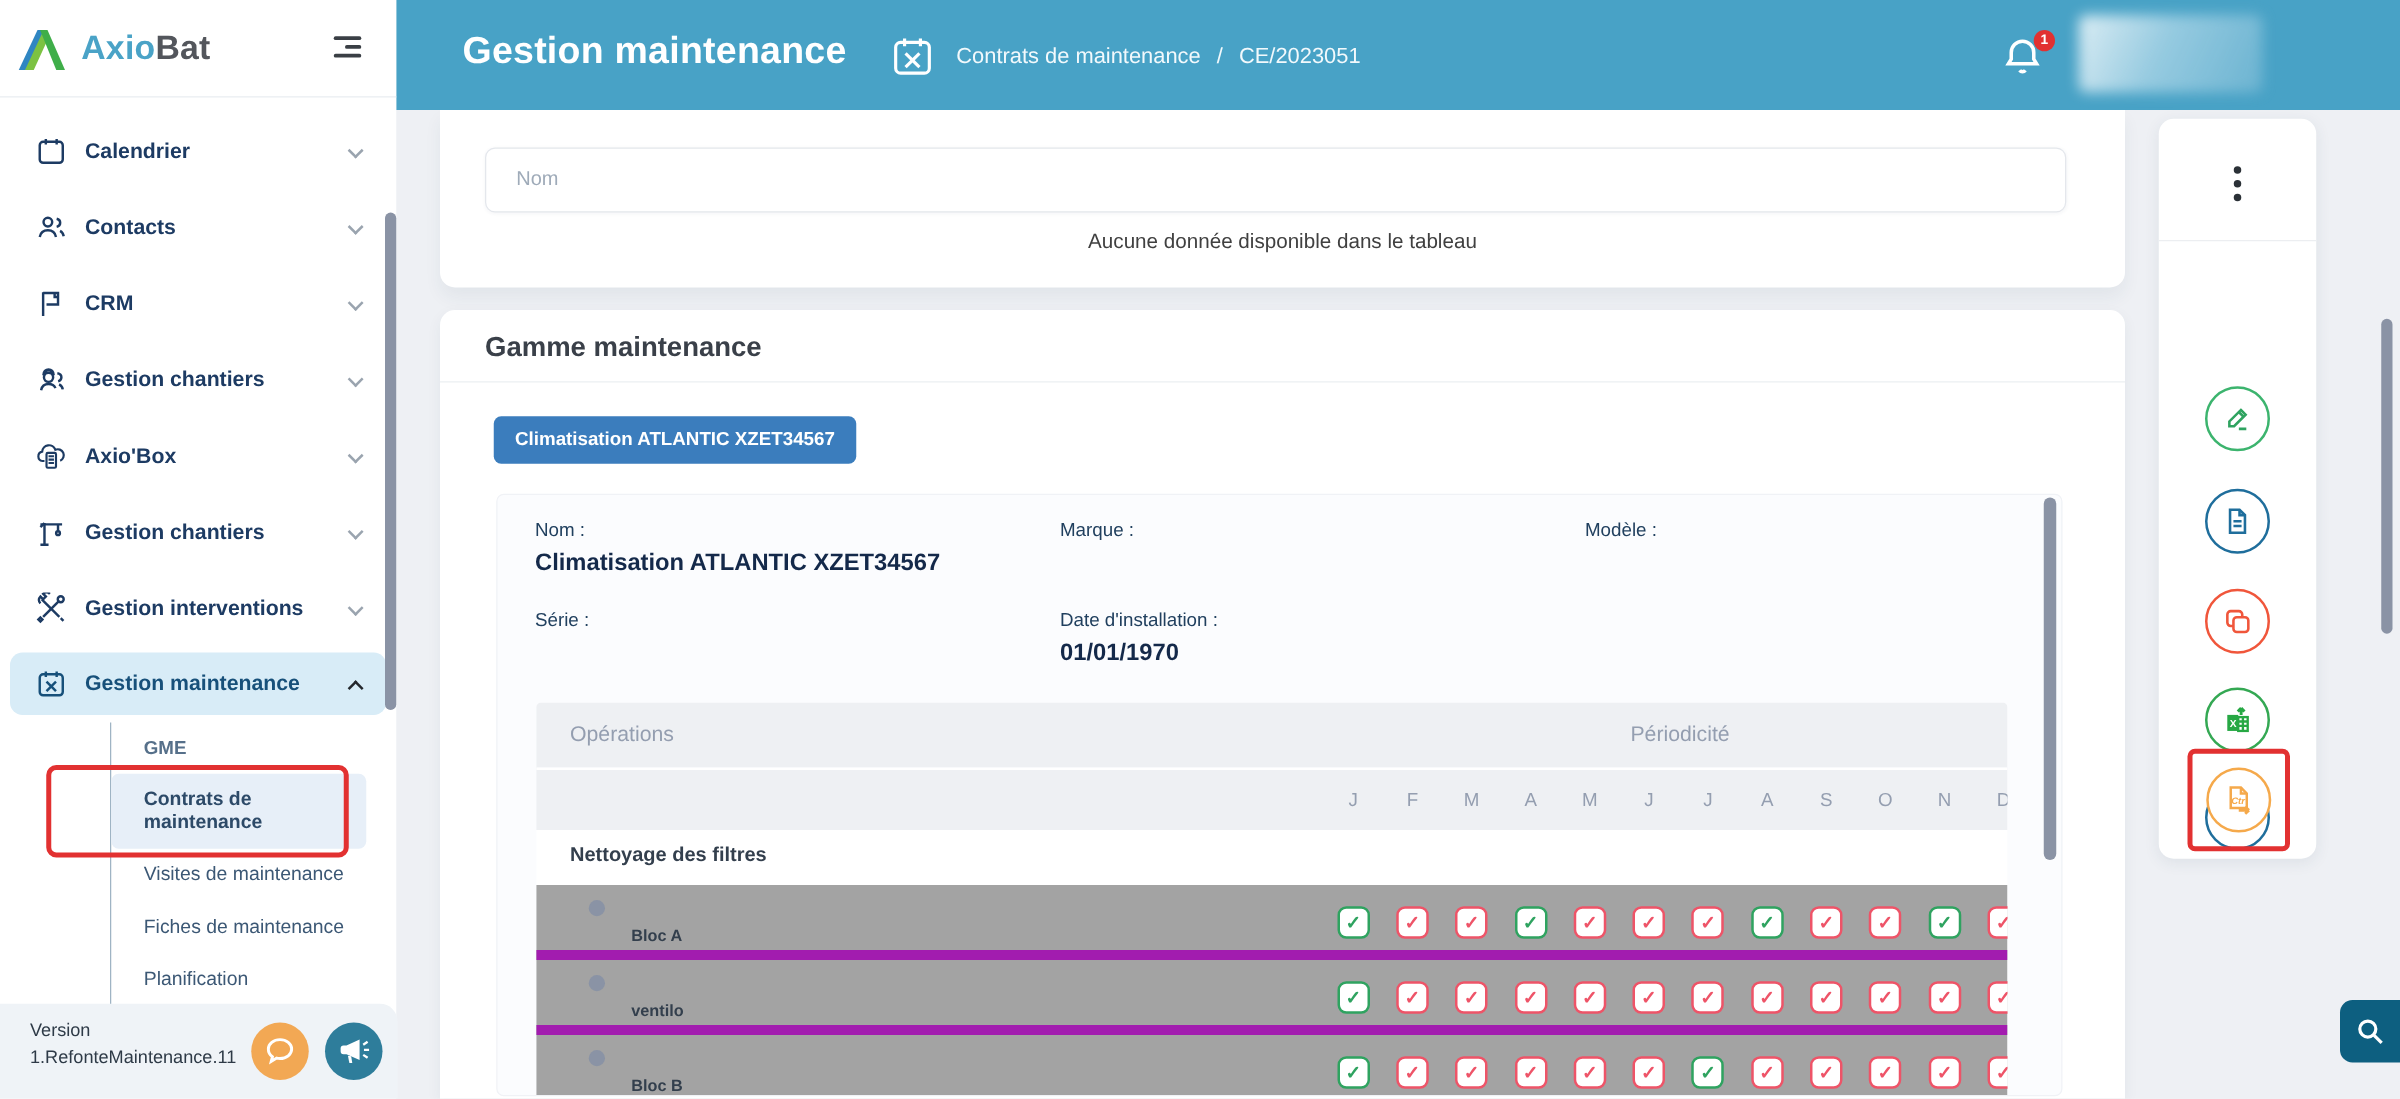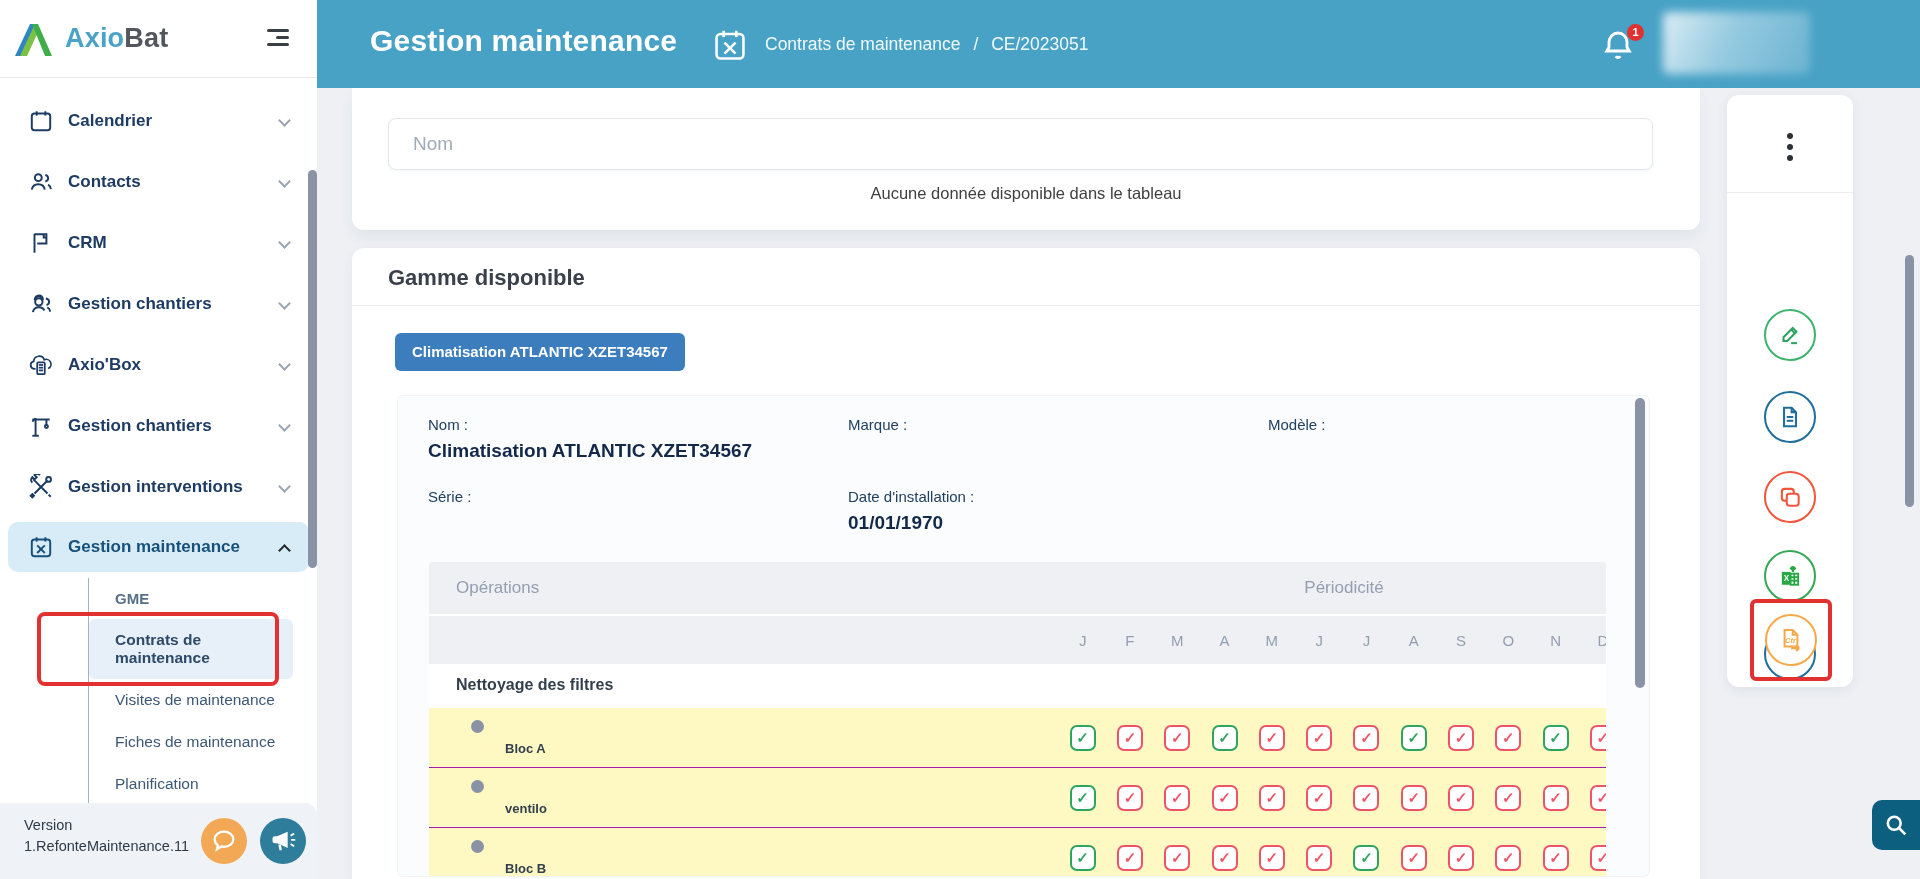--- a/index.html
+++ b/index.html
@@ -50,21 +50,21 @@
   .crumbs { position:absolute; left:448px; top:34px; font-size:17.5px; color:#f2f9fc; }
   .crumbs span { margin-right:8px; }
   .bell-wrap { position:absolute; left:1283px; top:26px; width:44px; height:40px; cursor:pointer; }
   .bell-badge { position:absolute; right:0px; top:-2px; min-width:17px; height:17px; background:#e23131; border-radius:9px; color:#fff; font-size:11px; font-weight:700; text-align:center; line-height:17px; padding:0 3px; }
   .user-blur { position:absolute; left:1346px; top:12px; width:147px; height:62px; border-radius:6px;
     background:linear-gradient(115deg, rgba(255,255,255,.8), rgba(214,236,246,.55) 45%, rgba(150,200,222,.45));
     filter:blur(5px); cursor:pointer; }
 
   
   .card1 { position:absolute; left:352px; top:88px; width:1348px; height:142px; background:#fff; border-radius:0 0 12px 12px; box-shadow:0 8px 14px rgba(40,60,90,.06); z-index:2; }
-  .name-input { position:absolute; left:36px; top:30px; width:1265px; height:52px; border:1px solid #e4e7ec; border-radius:8px; background:#fff; box-shadow:0 1px 3px rgba(40,60,90,.05); font-size:19px; color:#33404e; padding:0 24px; outline:none; }
+  .name-input { position:absolute; left:36px; top:30px; width:1265px; height:52px; border:1px solid #e4e7ec; border-radius:8px; background:#fff; box-shadow:0 1px 3px rgba(40,60,90,.05); font-size:16px; color:#33404e; padding:0 24px; outline:none; }
   .name-input::placeholder { color:#9fabb9; }
   .empty-text { position:absolute; left:0; top:96px; width:100%; text-align:center; font-size:16.5px; color:#404040; }
 
   .card2 { position:absolute; left:352px; top:248px; width:1348px; height:631px; background:#fff; border-radius:12px 12px 0 0; box-shadow:0 4px 12px rgba(40,60,90,.06); z-index:2; }
   .sec-title { position:absolute; left:36px; top:17px; font-size:22px; font-weight:700; color:#3a4049; }
   .sec-divider { position:absolute; left:0; top:57px; width:100%; height:1px; background:#eceff2; }
   .chip { position:absolute; left:43px; top:85px; height:38px; background:#3b7dbd; border-radius:6px; color:#fff; font-size:15px; font-weight:600; line-height:38px; padding:0 17px; cursor:pointer; }
 
   .detail-panel { position:absolute; left:45px; top:147px; width:1253px; height:482px; background:#fbfcfe; border:1px solid #f0f2f6; border-radius:6px; overflow:hidden; }
   .dlabel { position:absolute; font-size:15px; font-weight:400; color:#21405f; }
@@ -73,21 +73,21 @@
 
   
   .gtable { position:absolute; left:31px; top:166px; width:1177px; height:320px; overflow:hidden; }
   .thead1 { position:relative; height:52px; background:#eef0f3; border-radius:4px 4px 0 0; }
   .th-operations { position:absolute; left:27px; top:0; line-height:52px; font-size:17px; color:#949eb0; }
   .th-period { position:absolute; left:915px; top:0; transform:translateX(-50%); line-height:52px; font-size:17px; color:#949eb0; }
   .thead2 { position:relative; height:50px; background:#eef0f3; border-top:2px solid #fff; display:flex; align-items:center; padding-left:630px; }
   .month-cell { width:47.3px; text-align:center; font-size:15px; color:#949eb0; flex:0 0 47.3px; }
   .group-row { position:relative; height:44px; background:#fff; }
   .group-label { position:absolute; left:27px; top:12px; font-size:16px; font-weight:700; color:#333f4d; }
-  .data-row { position:relative; height:60px; background:#fef9c3; border-bottom:1px solid #a21caf; }
+  .data-row { position:relative; height:60px; background:#a3a3a3; border-bottom:8px solid #a21caf; }
   .row-bullet { position:absolute; left:42px; top:12px; width:13px; height:13px; border-radius:50%; background:#8a93a5; }
   .row-label { position:absolute; left:76px; top:33px; font-size:13px; font-weight:700; color:#333f4d; }
   .checks { position:absolute; left:630px; top:0; height:60px; display:flex; align-items:center; }
   .ccell { width:47.3px; flex:0 0 47.3px; display:flex; justify-content:center; }
   .cbox { width:26px; height:26px; border-radius:7px; background:#fff; border:2px solid; display:flex; align-items:center; justify-content:center; font-size:15px; font-weight:700; cursor:pointer; }
   .cbox.green { border-color:#2fa360; color:#2fa360; }
   .cbox.red { border-color:#ee5468; color:#ee5468; }
 
   
   .action-panel { position:absolute; left:1727px; top:95px; width:126px; height:592px; background:#fff; border-radius:12px; box-shadow:0 3px 12px rgba(40,60,90,.08); z-index:3; }
@@ -276,21 +276,21 @@
     </div>
     <div class="user-blur"></div>
   </div>
 
   <div class="card1">
     <input class="name-input" type="text" placeholder="Nom" style="">
     <div class="empty-text">Aucune donnée disponible dans le tableau</div>
   </div>
 
   <div class="card2">
-    <div class="sec-title">Gamme disponible</div>
+    <div class="sec-title">Gamme maintenance</div>
     <div class="sec-divider"></div>
     <div class="chip">Climatisation ATLANTIC XZET34567</div>
 
     <div class="detail-panel">
       <div class="dlabel" style="left:30px;top:20px">Nom :</div>
       <div class="dvalue" style="left:30px;top:44px">Climatisation ATLANTIC XZET34567</div>
       <div class="dlabel" style="left:450px;top:20px">Marque :</div>
       <div class="dlabel" style="left:870px;top:20px">Modèle :</div>
       <div class="dlabel" style="left:30px;top:92px">Série :</div>
       <div class="dlabel" style="left:450px;top:92px">Date d'installation :</div>

